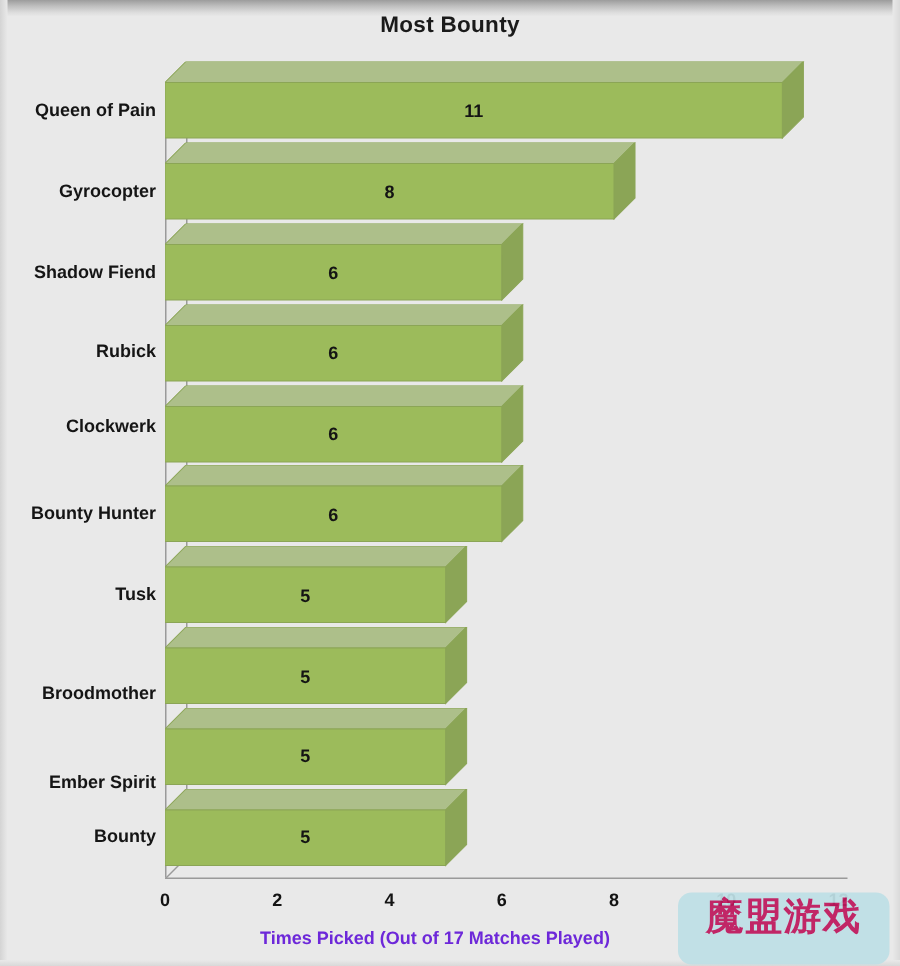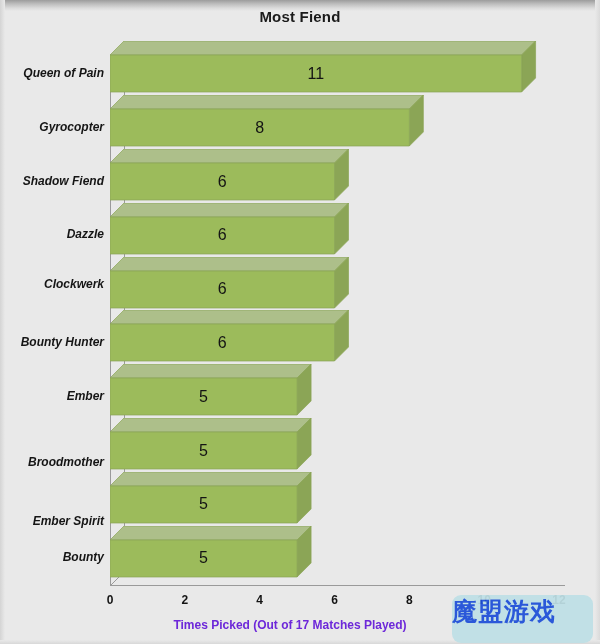--- a/index.html
+++ b/index.html
@@ -115,21 +115,20 @@
     width: 455px;
     height: 1px;
   }
 
   .y-labels {
     position: absolute;
     left: 0;
     top: 47px;
     width: 104px;
     height: 538px;
-    font-style: italic;
   }
   .y-label {
     position: absolute;
     right: 0;
     width: 104px;
     text-align: right;
     font-size: 12px;
     font-weight: bold;
     color: #151515;
     white-space: nowrap;
@@ -150,22 +149,22 @@
     width: 100%;
     height: 100%;
   }
   .bar-val {
     position: absolute;
     top: 0;
     height: 100%;
     display: flex;
     align-items: center;
     justify-content: center;
-    font-size: 16px;
-    font-weight: normal;
+    font-size: 12px;
+    font-weight: bold;
     color: #141414;
     pointer-events: none;
   }
 
   .x-ticks {
     position: absolute;
     left: 0;
     top: 593px;
     width: 600px;
     height: 20px;
@@ -200,23 +199,24 @@
     height: 48px;
     border-radius: 9px;
     background: #bfe0e6;
     opacity: .93;
     overflow: hidden;
   }
   .wm-cn {
     position: absolute;
     left: 0; top: 1px;
     width: 141px;
+    text-align: center;
     font-size: 25px;
     font-weight: bold;
-    color: #1d4ed8;
+    color: #be185d;
     letter-spacing: 1px;
     line-height: 30px;
   }
   .wm-url {
     position: absolute;
     left: 0; top: 31px;
     width: 141px;
     text-align: center;
     font-size: 10px;
     font-weight: bold;
@@ -227,44 +227,44 @@
 </head>
 <body>
 
 <div id="chart-root">
 
   <div class="top-shade"></div>
   <div class="left-shade"></div>
   <div class="right-shade"></div>
   <div class="bottom-shade"></div>
 
-  <div class="chart-title">Most Fiend</div>
+  <div class="chart-title">Most Bounty</div>
 
   <div class="plot">
 
     <div class="axis-wall-line axis-front"></div>
     <div class="axis-wall-line axis-back"></div>
 
     <svg class="axis-top-slant" viewBox="0 0 15 15">
       <line x1="0.5" y1="14.5" x2="14.5" y2="0.5" stroke="#9a9a9a" stroke-width="1"></line>
     </svg>
     <svg class="axis-bot-slant" viewBox="0 0 15 15">
       <line x1="0.5" y1="14.5" x2="14.5" y2="0.5" stroke="#9a9a9a" stroke-width="1"></line>
     </svg>
 
     <div class="axis-wall-line axis-baseline"></div>
 
     <div class="y-labels">
         <div class="y-label" style="top: 18.9px;">Queen of Pain</div>
         <div class="y-label" style="top: 72.7px;">Gyrocopter</div>
         <div class="y-label" style="top: 126.5px; padding-left: 10px;">Shadow Fiend</div>
-        <div class="y-label" style="top: 180.3px;">Dazzle</div>
+        <div class="y-label" style="top: 180.3px;">Rubick</div>
         <div class="y-label" style="top: 230px;">Clockwerk</div>
         <div class="y-label" style="top: 287.9px; margin-left: 32px;">Bounty Hunter</div>
-        <div class="y-label" style="top: 341.7px;">Ember</div>
+        <div class="y-label" style="top: 341.7px;">Tusk</div>
         <div class="y-label" style="top: 395.5px; margin-top: 12px;">Broodmother</div>
         <div class="y-label" style="top: 467px;">Ember Spirit</div>
         <div class="y-label" style="top: 503.1px;">Bounty</div>
       </div>
 
     <div class="bars-layer">
         <div class="bar-wrap" style="left: 110px; top: 41.4px; width: 427.583px; height: 53px;">
           <svg class="bar-3d" viewBox="0 0 427.5833333333333 53" preserveAspectRatio="none">
             <polygon points="0,14 14,0 425.5833333333333,0 411.5833333333333,14" fill="#adbf8a" stroke="#8ba556" stroke-width="0.7"></polygon>
             <polygon points="411.5833333333333,14 425.5833333333333,0 425.5833333333333,37 411.5833333333333,51" fill="#8ba556" stroke="#8ba556" stroke-width="0.7"></polygon>

